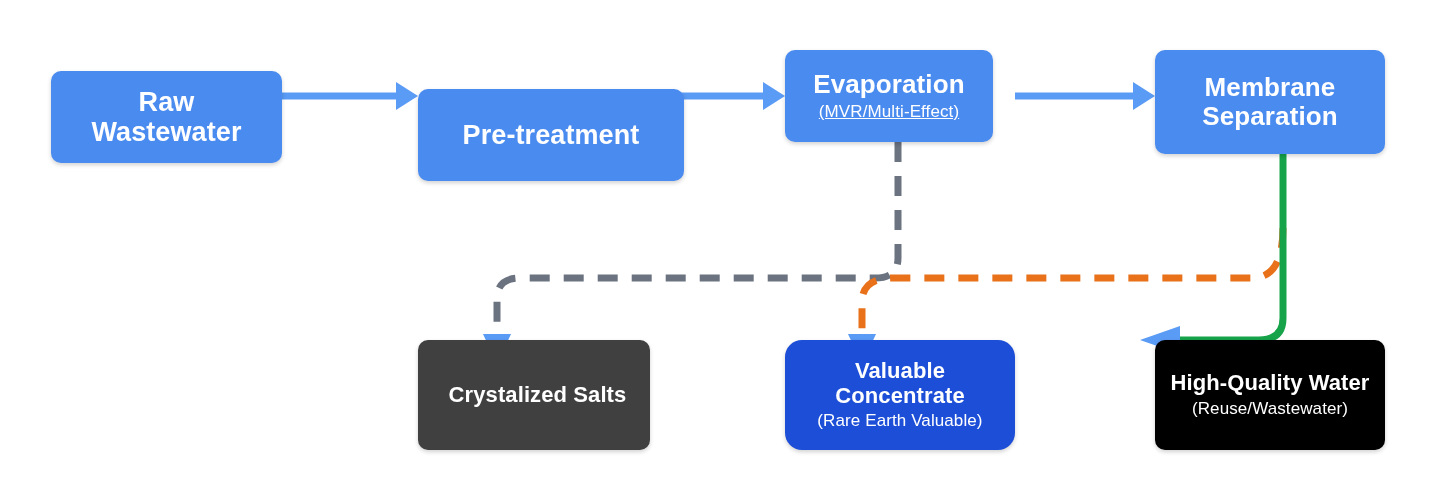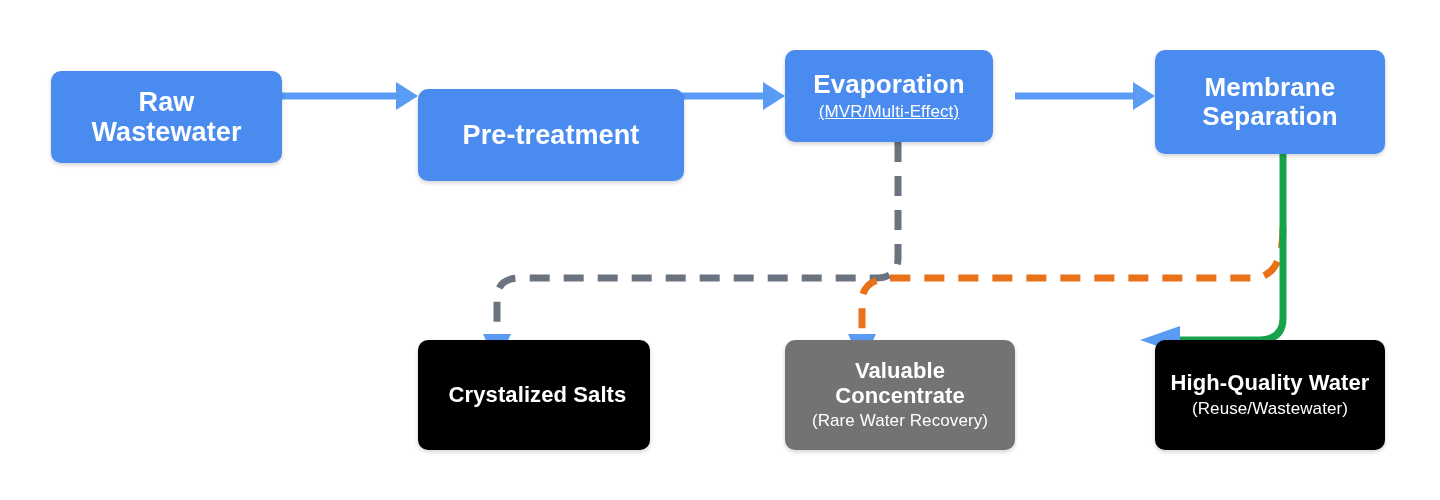--- a/index.html
+++ b/index.html
@@ -64,25 +64,26 @@
   }
   .node.process .subtitle {
     font-size: 17px;
     text-decoration: underline;
   }
   
   .node.process.single .title {
     font-size: 27px;
   }
   .node.output.salts {
-    background: #000000;
+    background: #404040;
     padding-left: 17px;
   }
   .node.output.concentrate {
-    background: #737373;
+    background: #1d4ed8;
+    border-radius: 17px;
   }
   .node.output.water {
     background: #000000;
   }
   .node.output .title {
     font-size: 22px;
   }
   .node.output .subtitle {
     font-size: 17px;
   }
@@ -149,21 +150,21 @@
   <div class="node process" id="node-membrane-separation">
     <div class="title">Membrane Separation</div>
   </div>
 
   <div class="node output salts" id="node-crystalized-salts">
     <div class="title">Crystalized Salts</div>
   </div>
 
   <div class="node output concentrate" id="node-valuable-concentrate">
     <div class="title">Valuable Concentrate</div>
-    <div class="subtitle">(Rare Water Recovery)</div>
+    <div class="subtitle">(Rare Earth Valuable)</div>
   </div>
 
   <div class="node output water" id="node-high-quality-water">
     <div class="title">High-Quality Water</div>
     <div class="subtitle">(Reuse/Wastewater)</div>
   </div>
 
 </div>
 
 </body></html>

